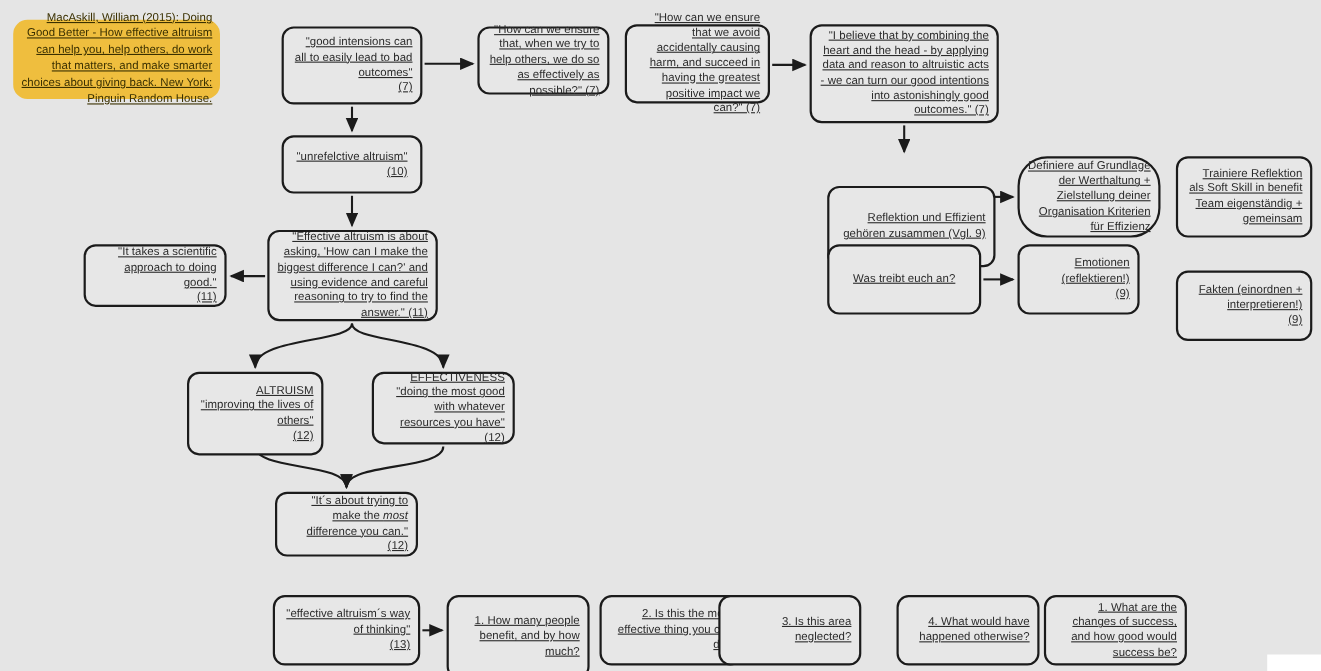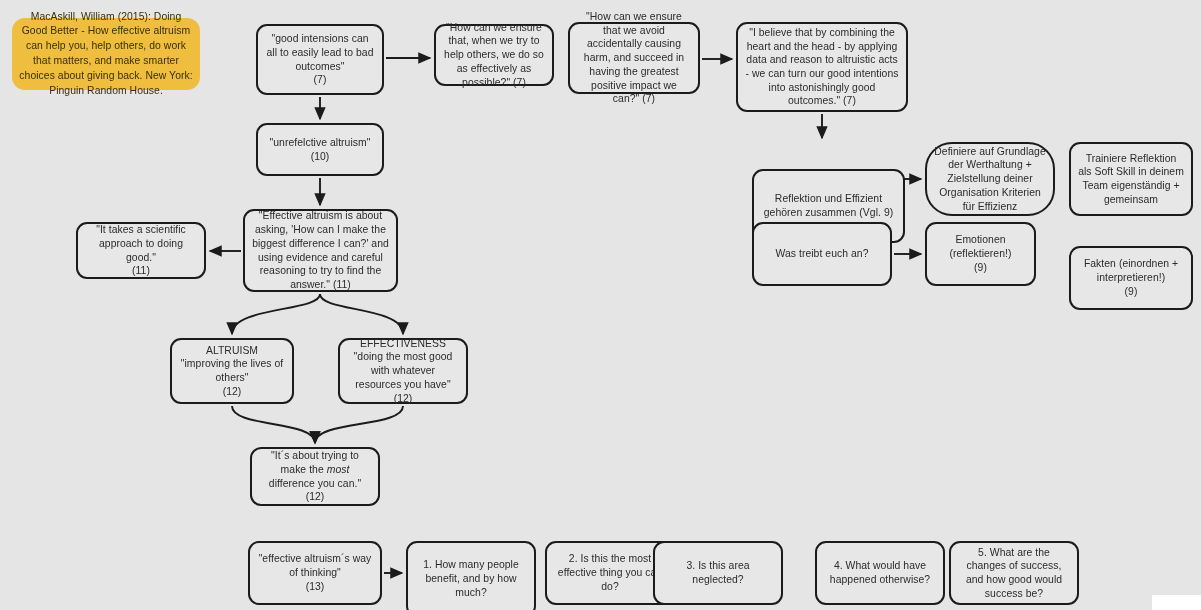--- a/index.html
+++ b/index.html
@@ -35,26 +35,27 @@
   .node {
     position: absolute;
     box-sizing: border-box;
     border: 2.2px solid #1b1b1b;
     border-radius: 11px;
     background: #e7e7e7;
     color: #2b2b2b;
     display: flex;
     align-items: center;
     justify-content: center;
-    text-align: center;
+    text-align: right;
     padding: 4px 7px;
     font-size: 10.4px;
     line-height: 1.32;
     white-space: pre-line;
     letter-spacing: 0.05px;
+    text-decoration: underline;
   }
   .node.cite {
     background: #efbe3e;
     border: none;
     border-radius: 13px;
     color: #3a3000;
     font-size: 10.4px;
     line-height: 1.42;
   }
 </style>
@@ -101,41 +102,41 @@
 
   <div id="nodes">
       <div class="node cite" style="left: 12px; top: 18px; width: 188px; height: 72px;"><div>MacAskill, William (2015): Doing Good Better - How effective altruism can help you, help others, do work that matters, and make smarter choices about giving back. New York: Pinguin Random House.</div></div>
       <div class="node" style="left: 256px; top: 24px; width: 128px; height: 71px;"><div>"good intensions can all to easily lead to bad outcomes"
 (7)</div></div>
       <div class="node" style="left: 434px; top: 24px; width: 120px; height: 62px;"><div>"How can we ensure that, when we try to help others, we do so as effectively as possible?" (7)</div></div>
       <div class="node" style="left: 568px; top: 22px; width: 132px; height: 72px;"><div>"How can we ensure that we avoid accidentally causing harm, and succeed in having the greatest positive impact we can?" (7)</div></div>
       <div class="node" style="left: 736px; top: 22px; width: 172px; height: 90px;"><div>"I believe that by combining the heart and the head - by applying data and reason to altruistic acts - we can turn our good intentions into astonishingly good outcomes." (7)</div></div>
       <div class="node" style="left: 752px; top: 142px; width: 153px; height: 74px; margin-top: 27px;"><div>Reflektion und Effizient gehören zusammen (Vgl. 9)</div></div>
       <div class="node" style="left: 925px; top: 142px; width: 130px; height: 74px; border-radius: 27px;"><div>Definiere auf Grundlage der Werthaltung + Zielstellung deiner Organisation Kriterien für Effizienz</div></div>
-      <div class="node" style="left: 1069px; top: 142px; width: 124px; height: 74px;"><div>Trainiere Reflektion als Soft Skill in deinem Team eigenständig + gemeinsam</div></div>
+      <div class="node" style="left: 1069px; top: 142px; width: 124px; height: 74px;"><div>Trainiere Reflektion als Soft Skill in benefit Team eigenständig + gemeinsam</div></div>
       <div class="node" style="left: 752px; top: 222px; width: 140px; height: 64px;"><div>Was treibt euch an?</div></div>
       <div class="node" style="left: 925px; top: 222px; width: 111px; height: 64px;"><div>Emotionen (reflektieren!)
 (9)</div></div>
       <div class="node" style="left: 1069px; top: 222px; width: 124px; height: 64px; margin-top: 24px;"><div>Fakten (einordnen + interpretieren!)
 (9)</div></div>
       <div class="node" style="left: 256px; top: 123px; width: 128px; height: 53px;"><div>"unrefelctive altruism"
 (10)</div></div>
       <div class="node" style="left: 76px; top: 222px; width: 130px; height: 57px;"><div>"It takes a scientific approach to doing good."
 (11)</div></div>
       <div class="node" style="left: 243px; top: 209px; width: 155px; height: 83px;"><div>"Effective altruism is about asking, 'How can I make the biggest difference I can?' and using evidence and careful reasoning to try to find the answer." (11)</div></div>
-      <div class="node" style="left: 170px; top: 338px; width: 124px; height: 66px;"><div>ALTRUISM
+      <div class="node" style="left: 170px; top: 338px; width: 124px; height: 76px;"><div>ALTRUISM
 "improving the lives of others"
 (12)</div></div>
       <div class="node" style="left: 338px; top: 338px; width: 130px; height: 66px;"><div>EFFECTIVENESS
 "doing the most good with whatever resources you have"
 (12)</div></div>
       <div class="node" style="left: 250px; top: 447px; width: 130px; height: 59px;"><div>"It´s about trying to make the <i>most</i> difference you can."<br>(12)</div></div>
       <div class="node" style="left: 248px; top: 541px; width: 134px; height: 64px;"><div>"effective altruism´s way of thinking"
 (13)</div></div>
       <div class="node" style="left: 406px; top: 541px; width: 130px; height: 76px;"><div>1. How many people benefit, and by how much?</div></div>
       <div class="node" style="left: 545px; top: 541px; width: 130px; height: 64px;"><div>2. Is this the most effective thing you can do?</div></div>
       <div class="node" style="left: 653px; top: 541px; width: 130px; height: 64px;"><div>3. Is this area neglected?</div></div>
       <div class="node" style="left: 815px; top: 541px; width: 130px; height: 64px;"><div>4. What would have happened otherwise?</div></div>
-      <div class="node" style="left: 949px; top: 541px; width: 130px; height: 64px;"><div>5. What are the changes of success, and how good would success be?</div></div>
+      <div class="node" style="left: 949px; top: 541px; width: 130px; height: 64px;"><div>1. What are the changes of success, and how good would success be?</div></div>
     </div>
 
   <div id="white-notch"></div>
 </div>
 
 </body></html>

